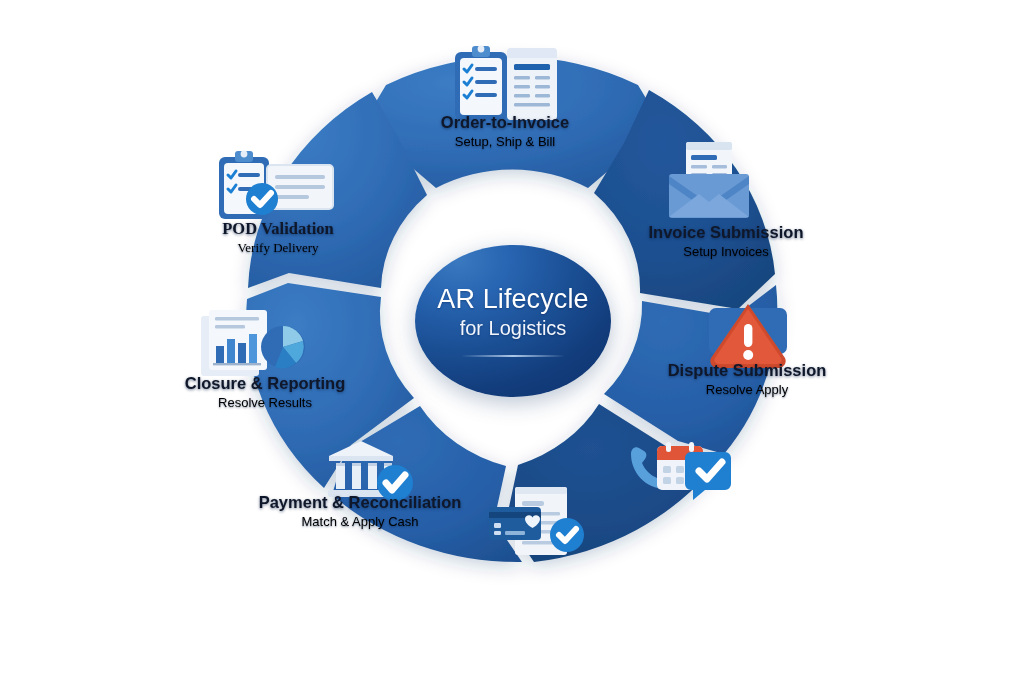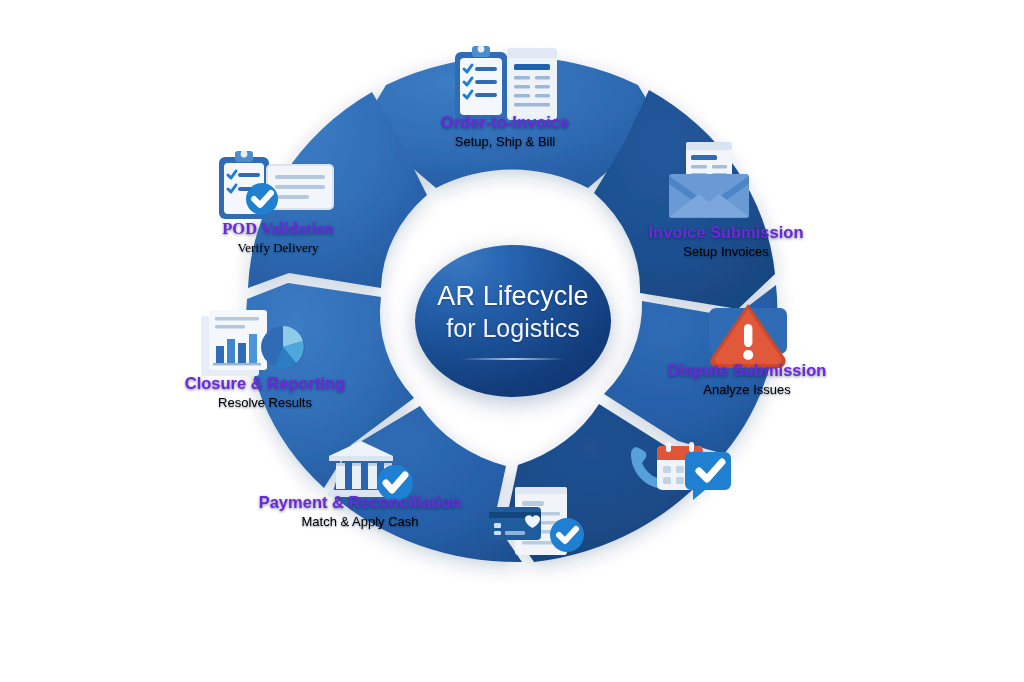--- a/index.html
+++ b/index.html
@@ -53,21 +53,21 @@
   .hub-line1 {
     color: #ffffff;
     font-size: 27px;
     font-weight: normal;
     letter-spacing: .1px;
     line-height: 1.08;
     text-shadow: 0 1px 2px rgba(0,20,60,.35);
   }
   .hub-line2 {
     color: #f2f6fc;
-    font-size: 25px;
+    font-size: 20px;
     font-weight: normal;
     line-height: 1.25;
     margin-top: 2px;
     text-shadow: 0 1px 2px rgba(0,20,60,.3);
   }
   .hub-rule {
     margin-top: 14px;
     width: 104px;
     height: 2px;
     background: linear-gradient(90deg, rgba(255,255,255,0) 0%, rgba(200,222,248,.85) 50%, rgba(255,255,255,0) 100%);
@@ -75,21 +75,21 @@
 
   
   .node {
     position: absolute;
     text-align: center;
     z-index: 5;
     width: 230px;
     pointer-events: auto;
   }
   .node .ntitle {
-    color: #6d28d9;
+    color: #0f172a;
     font-weight: bold;
     font-size: 16.5px;
     line-height: 1.18;
     white-space: nowrap;
     text-shadow: 0 1px 3px rgba(4,28,68,.55);
   }
   .node .nsub {
     color: #000000;
     font-size: 13px;
     line-height: 1.25;
@@ -405,21 +405,21 @@
     <div class="nsub">Setup, Ship &amp; Bill</div>
   </div>
 
   <div class="node" id="node-invoice">
     <div class="ntitle">Invoice Submission</div>
     <div class="nsub">Setup Invoices</div>
   </div>
 
   <div class="node" id="node-dispute">
     <div class="ntitle">Dispute Submission</div>
-    <div class="nsub">Analyze Issues</div>
+    <div class="nsub">Resolve Apply</div>
   </div>
 
 
   <div class="node" id="node-payment">
     <div class="ntitle">Payment &amp; Reconciliation</div>
     <div class="nsub">Match &amp; Apply Cash</div>
   </div>
 
   <div class="node" id="node-closure">
     <div class="ntitle">Closure &amp; Reporting</div>

